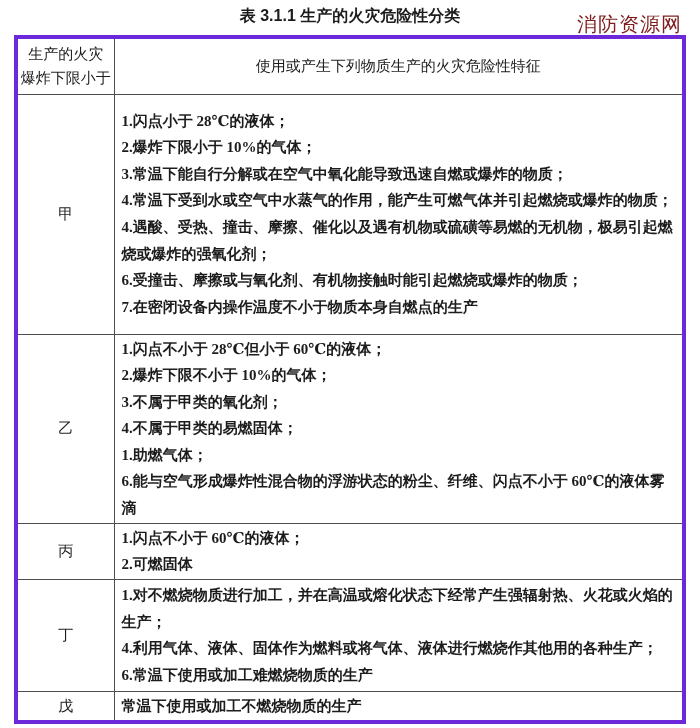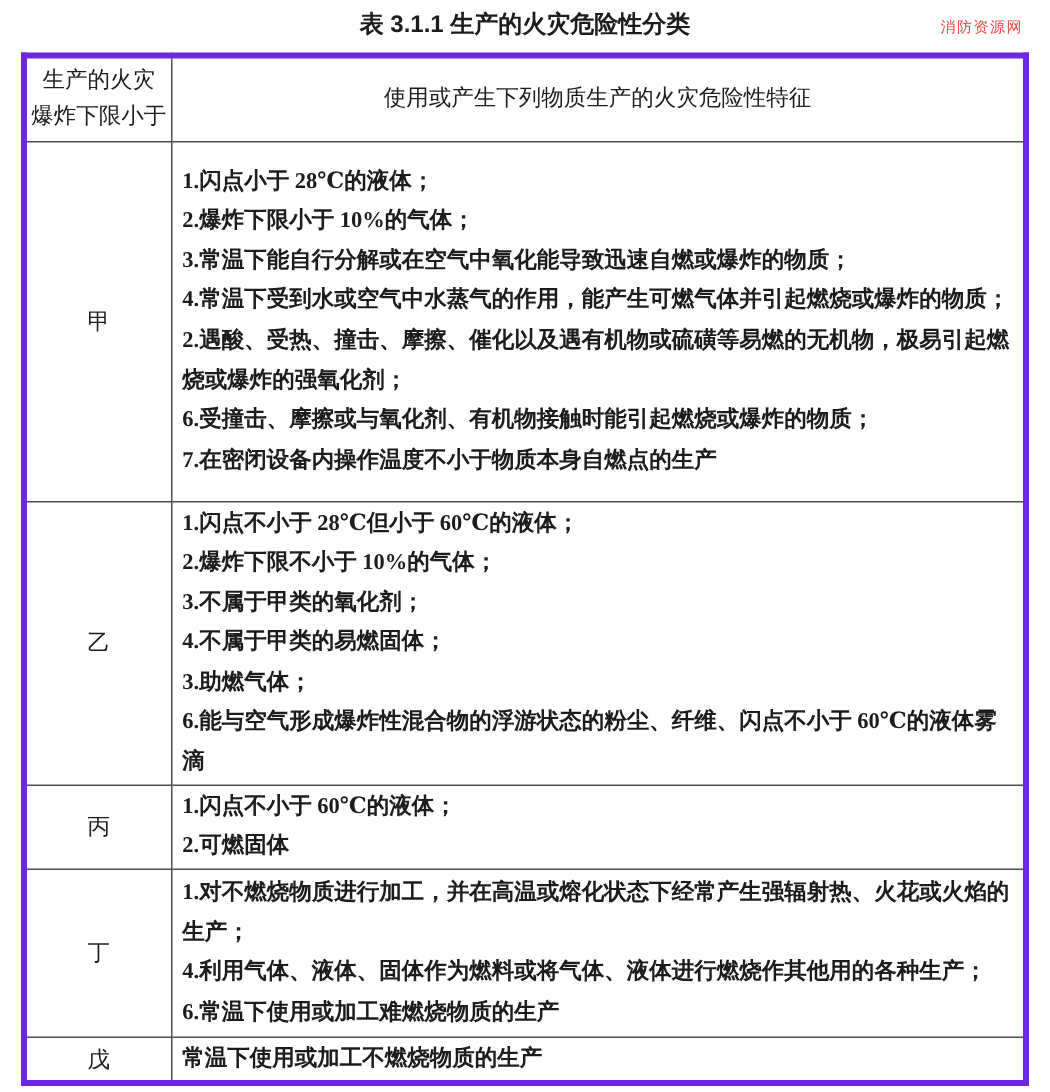--- a/index.html
+++ b/index.html
@@ -21,22 +21,22 @@
     font-family: "Liberation Sans", "DejaVu Sans", sans-serif;
     font-weight: bold;
     font-size: 16px;
     color: #1c1c1c;
   }
   .watermark {
     position: absolute;
     top: 11px;
     right: 18px;
     font-family: "Liberation Sans", "DejaVu Sans", sans-serif;
-    font-size: 10px;
-    color: #ef4444;
+    font-size: 20px;
+    color: #7f1d1d;
     letter-spacing: 1px;
   }
   table.hazard {
     position: absolute;
     left: 14px;
     top: 35px;
     width: 672px;
     border-collapse: collapse;
     table-layout: fixed;
     border: 4px solid #6d28d9;
@@ -88,34 +88,34 @@
       <th class="hdr">使用或产生下列物质生产的火灾危险性特征</th>
     </tr>
 
     <tr style="height:240px;">
       <td class="cat">甲</td>
       <td class="feat">
         <p>1.闪点小于 28℃的液体；</p>
         <p>2.爆炸下限小于 10%的气体；</p>
         <p>3.常温下能自行分解或在空气中氧化能导致迅速自燃或爆炸的物质；</p>
         <p>4.常温下受到水或空气中水蒸气的作用，能产生可燃气体并引起燃烧或爆炸的物质；</p>
-        <p>2.遇酸、受热、撞击、摩擦、催化以及遇有机物或硫磺等易燃的无机物，极易引起燃烧或爆炸的强氧化剂；</p>
+        <p>4.遇酸、受热、撞击、摩擦、催化以及遇有机物或硫磺等易燃的无机物，极易引起燃烧或爆炸的强氧化剂；</p>
         <p>6.受撞击、摩擦或与氧化剂、有机物接触时能引起燃烧或爆炸的物质；</p>
         <p>7.在密闭设备内操作温度不小于物质本身自燃点的生产</p>
       </td>
     </tr>
 
     <tr style="height:186px;">
       <td class="cat">乙</td>
       <td class="feat">
         <p>1.闪点不小于 28℃但小于 60℃的液体；</p>
         <p>2.爆炸下限不小于 10%的气体；</p>
         <p>3.不属于甲类的氧化剂；</p>
         <p>4.不属于甲类的易燃固体；</p>
-        <p>3.助燃气体；</p>
+        <p>1.助燃气体；</p>
         <p>6.能与空气形成爆炸性混合物的浮游状态的粉尘、纤维、闪点不小于 60℃的液体雾滴</p>
       </td>
     </tr>
 
     <tr style="height:53px;">
       <td class="cat">丙</td>
       <td class="feat">
         <p>1.闪点不小于 60℃的液体；</p>
         <p>2.可燃固体</p>
       </td>

